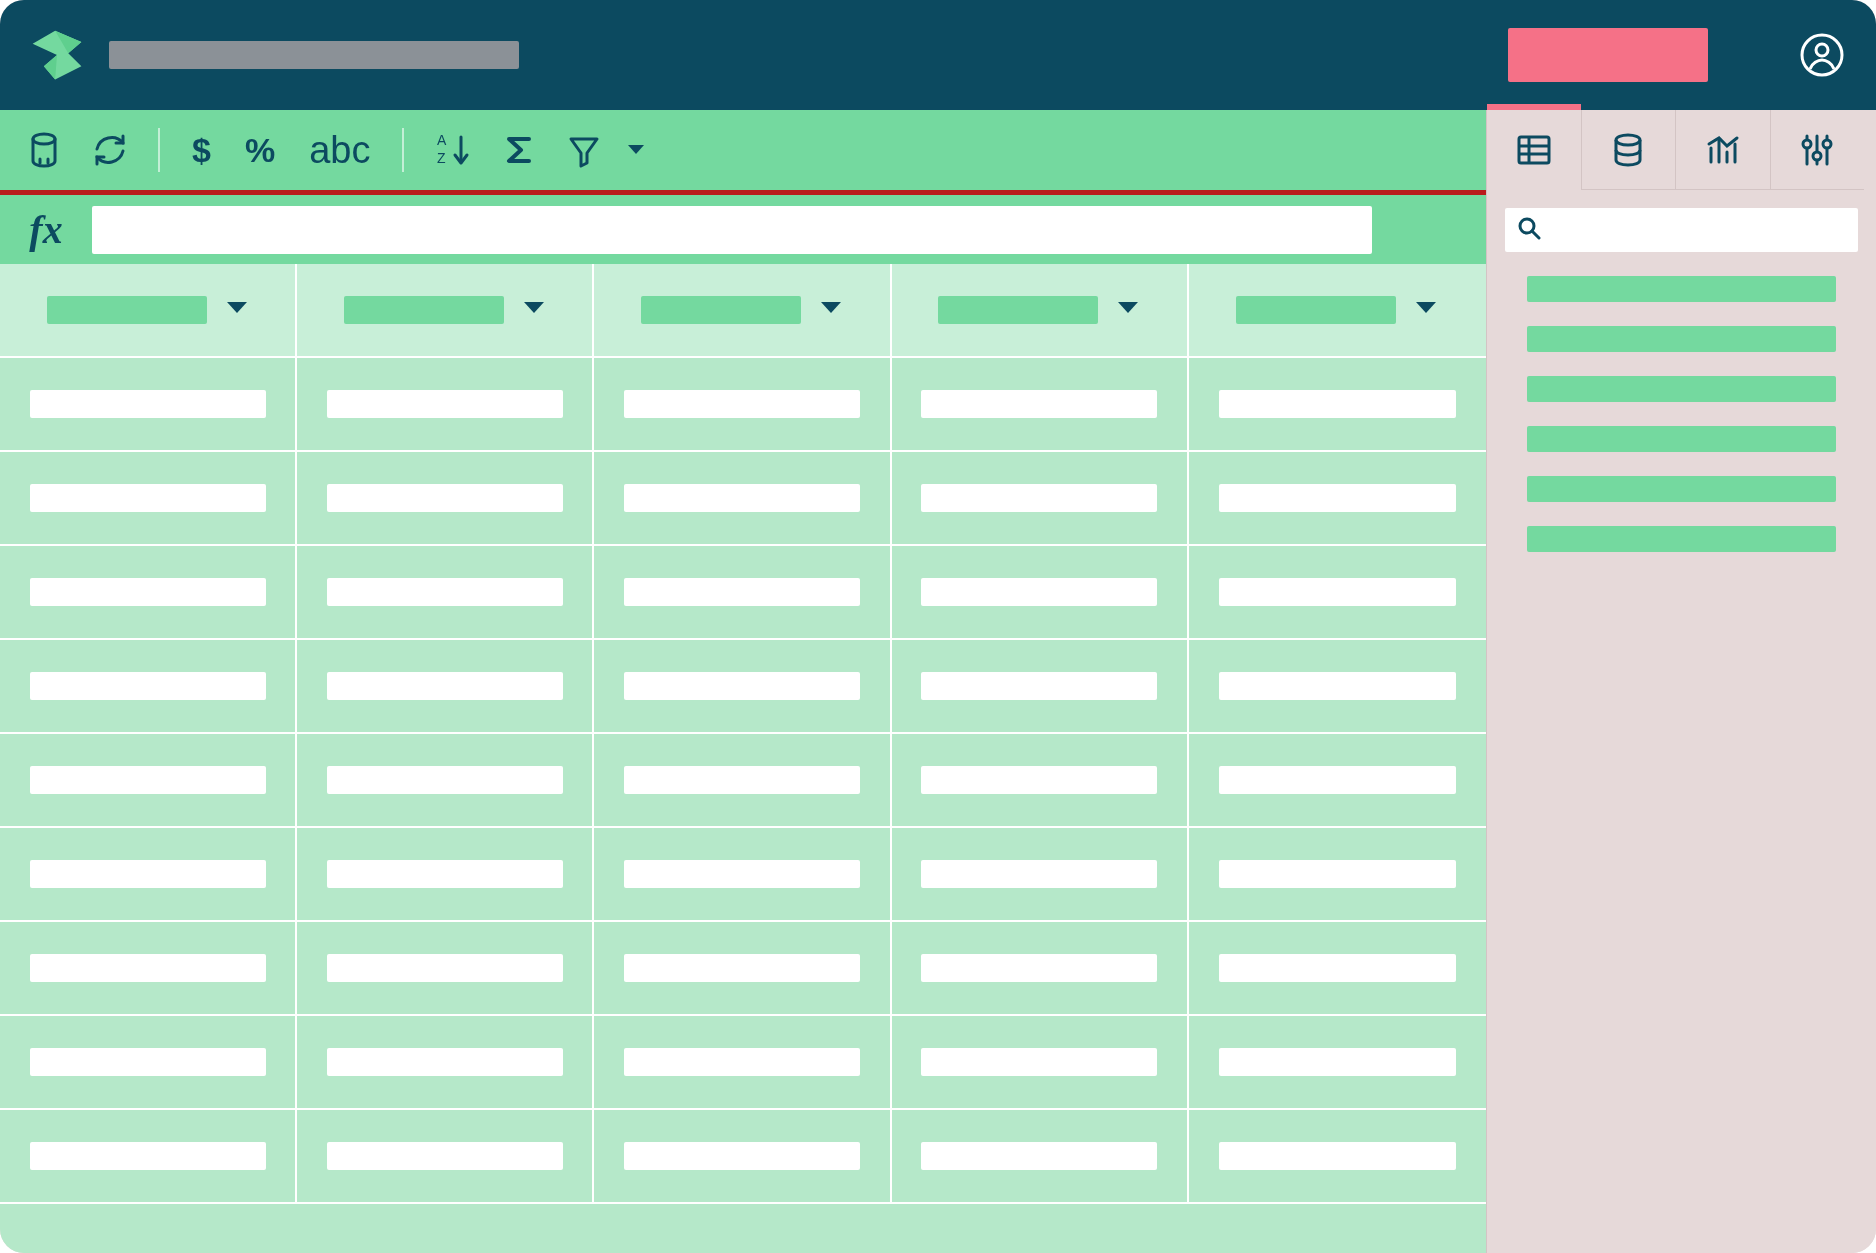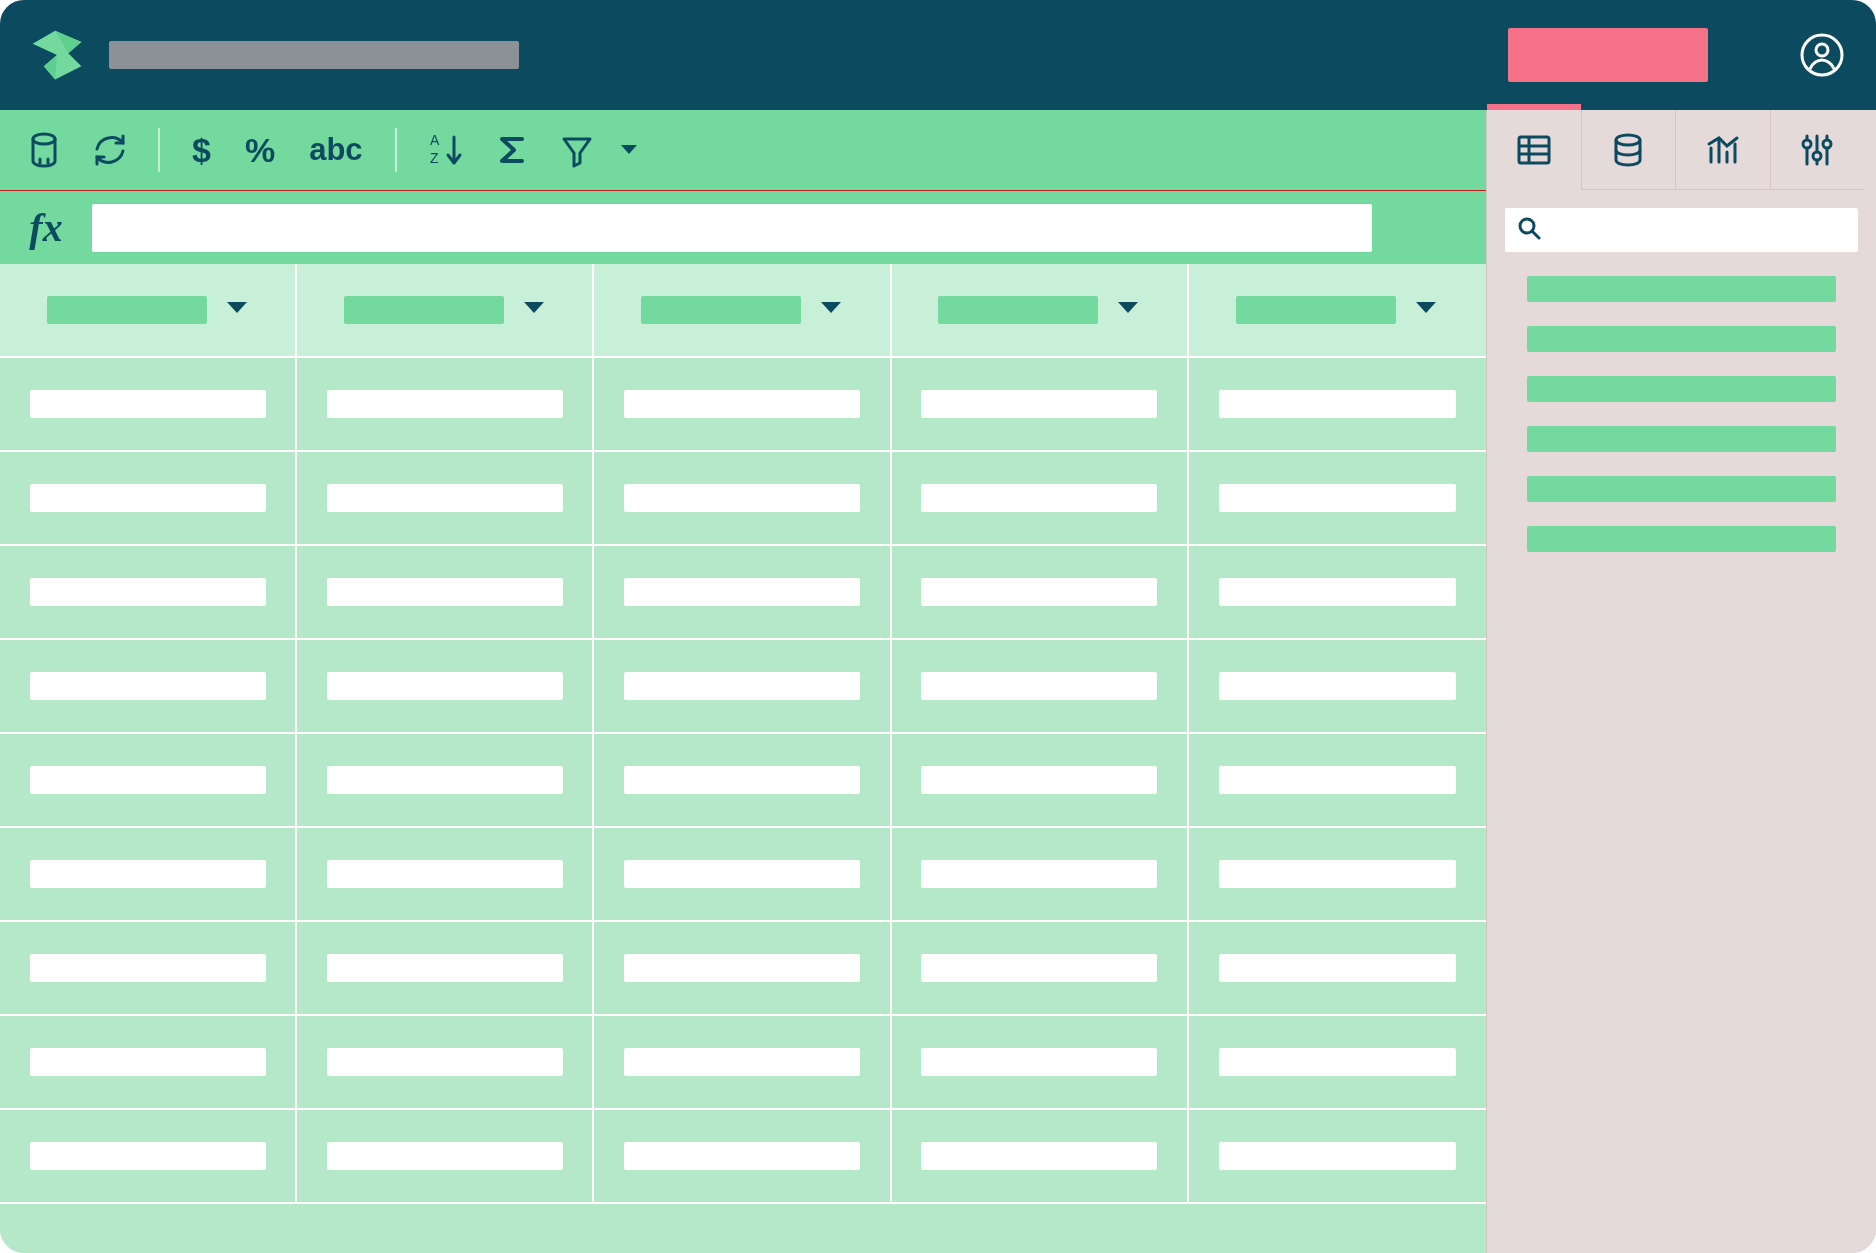--- a/index.html
+++ b/index.html
@@ -112,21 +112,21 @@
   .tb-caret svg{width:20px;height:14px;}
 
   
   .fx-row {
     height: 74px;
     background: #74d99f;
     display: flex;
     align-items: center;
     padding: 0 28px 0 18px;
     gap: 18px;
-    border-top: 1px solid #b91c1c;
+    border-top: 5px solid #b91c1c;
   }
   .fx-label {
     font-family: Georgia, "Times New Roman", serif;
     font-style: italic;
     font-weight: 700;
     font-size: 40px;
     color: #0c4a60;
     width: 56px;
     text-align:center;
   }
@@ -300,21 +300,21 @@
           <svg viewBox="0 0 38 38" fill="none" stroke="#0c4a60" stroke-width="3" stroke-linecap="round">
             <path d="M32 12a15 15 0 0 0-26 6"></path>
             <path d="M6 26a15 15 0 0 0 26-6"></path>
             <path d="M32 5v7h-7"></path>
             <path d="M6 33v-7h7"></path>
           </svg>
         </div>
         <div class="tb-sep"></div>
         <div class="tb-text">$</div>
         <div class="tb-text">%</div>
-        <div class="tb-text" style="font-size:31px;font-weight:700">abc</div>
+        <div class="tb-text" style="font-size:38px;font-weight:400">abc</div>
         <div class="tb-sep"></div>
         <div class="tb-btn" title="Sort A→Z">
           <svg viewBox="0 0 38 38" fill="none" stroke="#0c4a60" stroke-width="3" stroke-linecap="round" stroke-linejoin="round">
             <text x="4" y="14" font-size="14" fill="#0c4a60" stroke="none" font-family="sans-serif">A</text>
             <text x="4" y="32" font-size="14" fill="#0c4a60" stroke="none" font-family="sans-serif">Z</text>
             <line x1="28" y1="6" x2="28" y2="30"></line>
             <path d="M22 24l6 8 6-8"></path>
           </svg>
         </div>
         <div class="tb-btn" title="Aggregate">

